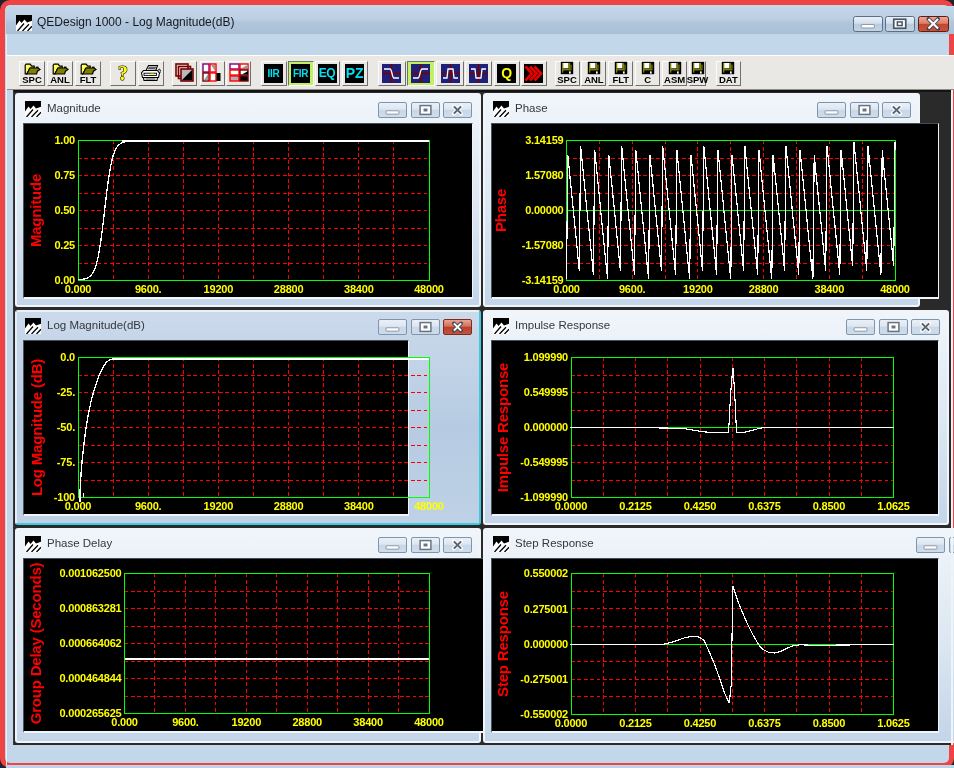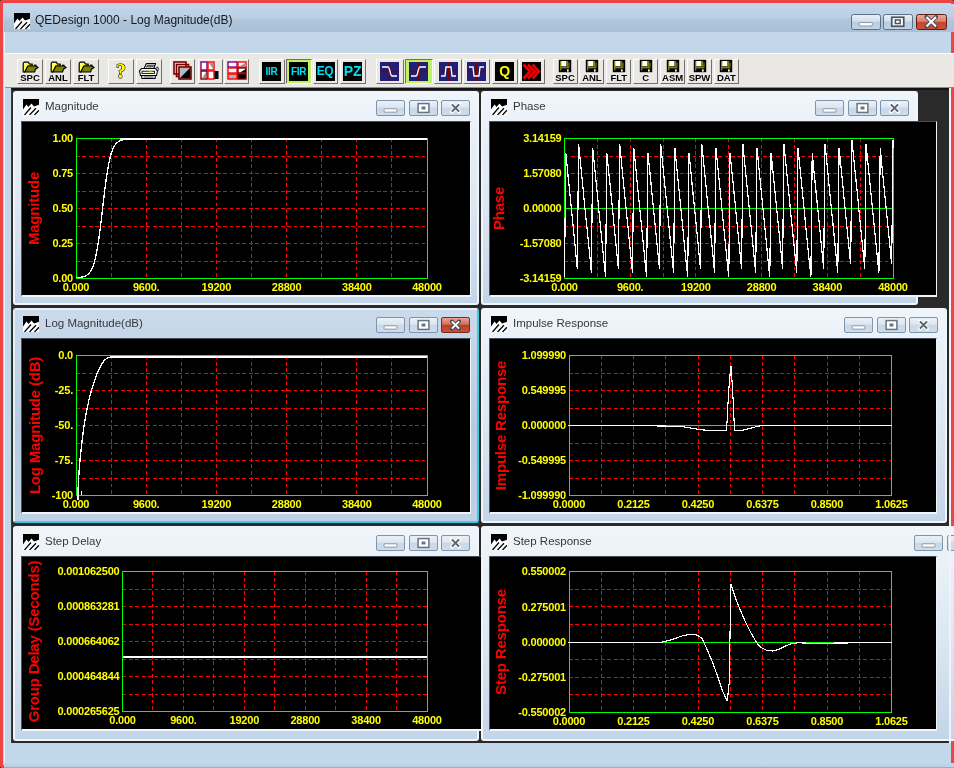--- a/index.html
+++ b/index.html
@@ -1,17 +1,17 @@
 <!DOCTYPE html>
 <html><head><meta charset="utf-8"><style>
 * { margin:0; padding:0; box-sizing:border-box; }
 html,body { width:954px; height:768px; overflow:hidden;
   font-family:"Liberation Sans",sans-serif; background:#1c242e; }
 #win { position:absolute; left:0; top:0; width:954px; height:768px;
-  border:3px solid #ef4444; border-radius:2px; background:#c2d7ea; }
+  border:5px solid #ef4444; border-radius:10px; background:#c2d7ea; }
 
 #titlebar { position:absolute; left:1px; top:1px; width:952px; height:28px;
   background:linear-gradient(180deg,#c5d7ea 0%,#bccfe3 45%,#b0c5db 60%,#a9c0d7 100%);
   border-radius:2px 2px 0 0; }
 #titleicon { position:absolute; left:10px; top:9px; width:16px; height:16px; }
 #titletext { position:absolute; left:31px; top:9px; font-size:12px; color:#17191d; }
 .wbtn { position:absolute; top:10px; width:29.5px; height:16px; border-radius:2.5px;
   border:1px solid #5c7085;
   background:linear-gradient(180deg,#e9f0f8 0%,#d3dfee 45%,#b9cbdf 50%,#c3d3e5 100%);
   display:flex;align-items:center;justify-content:center; }
@@ -317,21 +317,21 @@
 <rect x="2.6" y="2" width="5.9" height="5.3" fill="#fff"></rect>
 <rect x="2" y="2" width="1.3" height="9.6" fill="#808000"></rect>
 <rect x="8.7" y="2" width="1.5" height="5.8" fill="#808000"></rect>
 <rect x="2" y="7.8" width="9.4" height="1.6" fill="#808000"></rect>
 <rect x="10.4" y="3.6" width="1.2" height="4.2" fill="#808000"></rect>
 <rect x="9" y="10.4" width="1.7" height="2.2" fill="#fff"></rect>
 </svg>
         </div>
         <div class="tbl">ASM</div>
       </div>
-      <div class="tbtn" style="left:683.0px;width:25px">
+      <div class="tbtn" style="left:683.0px;width:17px">
         <div class="tbi">
           <svg width="14" height="14" viewBox="0 0 14 14">
 <rect x="0.8" y="0.8" width="12.4" height="12.4" fill="#000"></rect>
 <rect x="2.6" y="2" width="5.9" height="5.3" fill="#fff"></rect>
 <rect x="2" y="2" width="1.3" height="9.6" fill="#808000"></rect>
 <rect x="8.7" y="2" width="1.5" height="5.8" fill="#808000"></rect>
 <rect x="2" y="7.8" width="9.4" height="1.6" fill="#808000"></rect>
 <rect x="10.4" y="3.6" width="1.2" height="4.2" fill="#808000"></rect>
 <rect x="9" y="10.4" width="1.7" height="2.2" fill="#fff"></rect>
 </svg>
@@ -477,21 +477,21 @@
 </svg>
           </div>
 <div class="cbtn cbtn-close-act">
             <svg width="27.5" height="14" viewBox="0 0 27.5 14">
 <path d="M10.05 3.3 L17.45 10.7 M17.45 3.3 L10.05 10.7" stroke="#3c4854" stroke-width="3.8" stroke-linecap="round"></path>
 <path d="M10.05 3.3 L17.45 10.7 M17.45 3.3 L10.05 10.7" stroke="#fff" stroke-width="2.1" stroke-linecap="butt"></path>
 </svg>
           </div>
 </div>
       </div>
-<div class="ccontent" style="width:450px;height:176px">
+<div class="ccontent" style="width:386px;height:176px">
         <svg width="450" height="176" viewBox="0 0 450 176" style="position:absolute;left:0;top:0">
           <path d="M89.1 16.5V156.5 M124.2 16.5V156.5 M159.3 16.5V156.5 M194.4 16.5V156.5 M229.5 16.5V156.5 M264.6 16.5V156.5 M299.7 16.5V156.5 M334.8 16.5V156.5 M369.9 16.5V156.5 M54.0 34.0H405.0 M54.0 51.5H405.0 M54.0 69.0H405.0 M54.0 86.5H405.0 M54.0 104.0H405.0 M54.0 121.5H405.0 M54.0 139.0H405.0" stroke="#ff0000" stroke-width="1" fill="none" stroke-dasharray="3.8 2.6" shape-rendering="crispEdges"></path>
           <rect x="54" y="16.5" width="351" height="140" fill="none" stroke="#00ff00" stroke-width="1" shape-rendering="crispEdges"></rect>
           <text x="51" y="20.3" text-anchor="end" class="tick">0.0</text>
           <text x="51" y="55.3" text-anchor="end" class="tick">-25.</text>
           <text x="51" y="90.3" text-anchor="end" class="tick">-50.</text>
           <text x="51" y="125.3" text-anchor="end" class="tick">-75.</text>
           <text x="51" y="160.3" text-anchor="end" class="tick">-100</text>
           <text x="54.0" y="169.0" text-anchor="middle" class="tick">0.000</text>
           <text x="124.2" y="169.0" text-anchor="middle" class="tick">9600.</text>
@@ -558,21 +558,21 @@
       </div>
 </div>
   <div class="child" style="left:10px;top:523px;width:466px;height:215px;
 background:linear-gradient(180deg,#f0f5fa 0%,#dde8f2 50%,#c3d5e9 100%);border:2px solid #eff5fa">
 <div class="ctitle">
         <div class="cicon"><svg width="16" height="16" viewBox="0 0 16 16">
 <rect width="16" height="16" fill="#000"></rect>
 <polygon points="0,10.5 3.5,5.5 5.5,8 8.5,4.5 11,7.5 16,5.8 16,16 0,16" fill="#fff"></polygon>
 <path d="M1.5 16 L8 8.5 M6.5 16 L13 9.2 M11.5 16 L16 11.2" stroke="#000" stroke-width="1.3" fill="none"></path>
 </svg></div>
-        <span class="cname">Step Delay</span>
+        <span class="cname">Phase Delay</span>
 <div class="cbtns">
 <div class="cbtn">
             <svg width="27.5" height="14" viewBox="0 0 27.5 14">
 <rect x="7.25" y="7.8" width="13" height="3.4" rx="0.5" fill="#fff" stroke="#7a8494" stroke-width="0.8"></rect>
 </svg>
           </div>
 <div class="cbtn">
             <svg width="27.5" height="14" viewBox="0 0 27.5 14">
 <rect x="8.25" y="2.5" width="11" height="9" fill="#fff" stroke="#67737f" stroke-width="1.5"></rect>
 <rect x="11.75" y="5.5" width="4" height="3" fill="#67737f"></rect>

